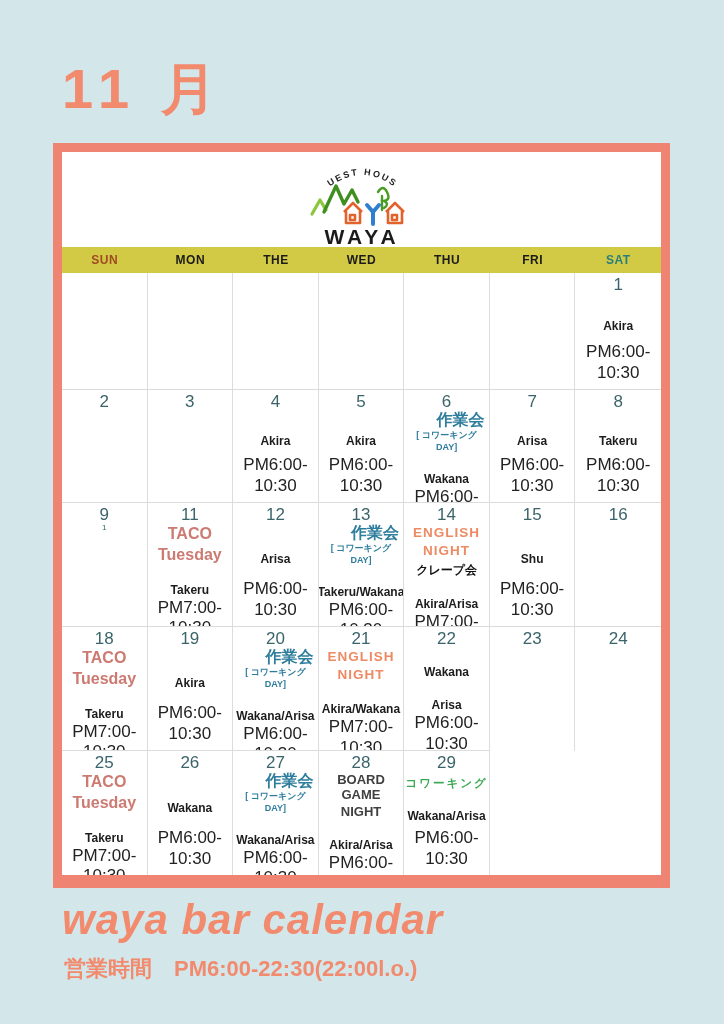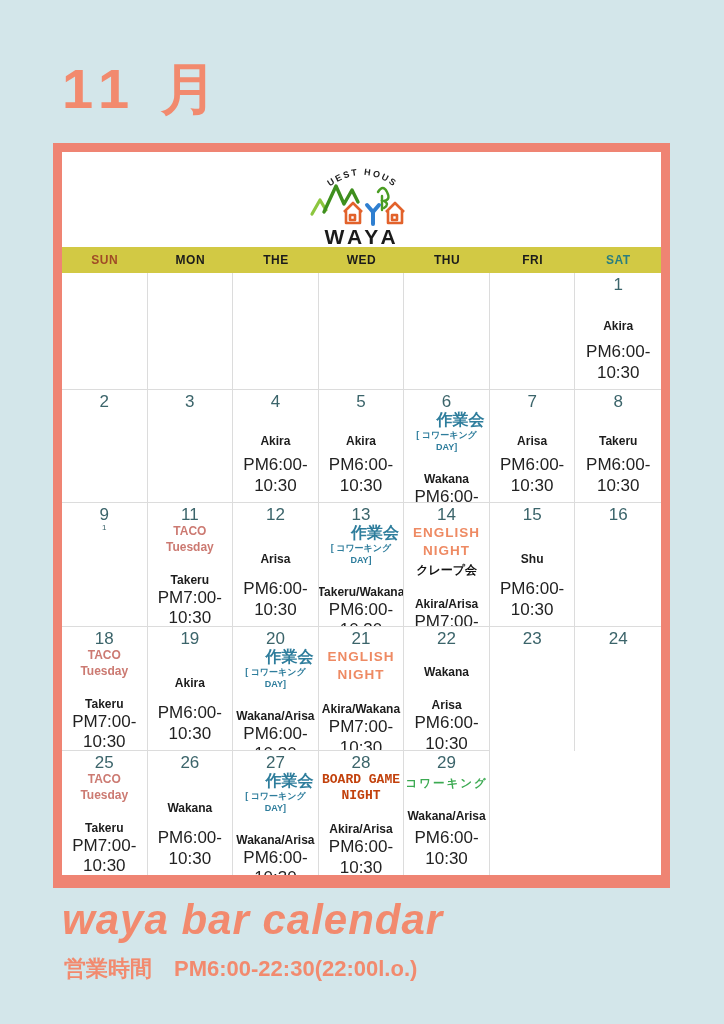--- a/index.html
+++ b/index.html
@@ -38,24 +38,24 @@
   }
   .cell:nth-child(7n){border-right:none;}
   .grid .cell:nth-last-child(-n+7){border-bottom:none;}
   .date{font-size:17px;color:#3b646a;line-height:1.05;}
   .date-sub{font-size:8px;color:#3b646a;line-height:1;}
   .mid{flex:1;display:flex;flex-direction:column;justify-content:center;align-items:center;width:100%;gap:1px;}
   .time{font-size:17px;color:#222222;line-height:1.2;}
   .ev-name{font-weight:bold;font-size:12px;color:#1c1c1c;line-height:1.35;margin-top:16px;}
   .ev-teal{font-weight:bold;font-size:16px;color:#2e7d9c;line-height:1.15;margin-left:28px;}
   .ev-tealsub{font-weight:bold;font-size:9px;color:#2e7d9c;line-height:1.3;}
-  .ev-taco{font-weight:bold;font-size:12px;color:#cc7a72;line-height:1.25;}
+  .ev-taco{font-weight:bold;font-size:16px;color:#cc7a72;line-height:1.25;}
   .ev-english{font-weight:bold;font-size:13.5px;color:#ee8a63;letter-spacing:1px;line-height:1.3;}
   .ev-crepe{font-weight:bold;font-size:12px;color:#111111;line-height:1.5;}
-  .ev-board{font-weight:bold;font-size:13px;color:#c2410c;line-height:1.2;font-family:Liberation Mono, monospace;}
+  .ev-board{font-weight:bold;font-size:13px;color:#404040;line-height:1.2;}
   .ev-kaze{font-weight:bold;font-size:11.5px;color:#3caa52;letter-spacing:2px;line-height:1.3;}
   .footer-title{
     position:absolute;left:62px;top:896px;
     font-size:42px;font-weight:bold;font-style:italic;color:#f28a6e;letter-spacing:1px;
   }
   .footer-hours{
     position:absolute;left:64px;top:954px;
     font-size:22px;font-weight:bold;color:#f28a6e;
   }
 </style>

